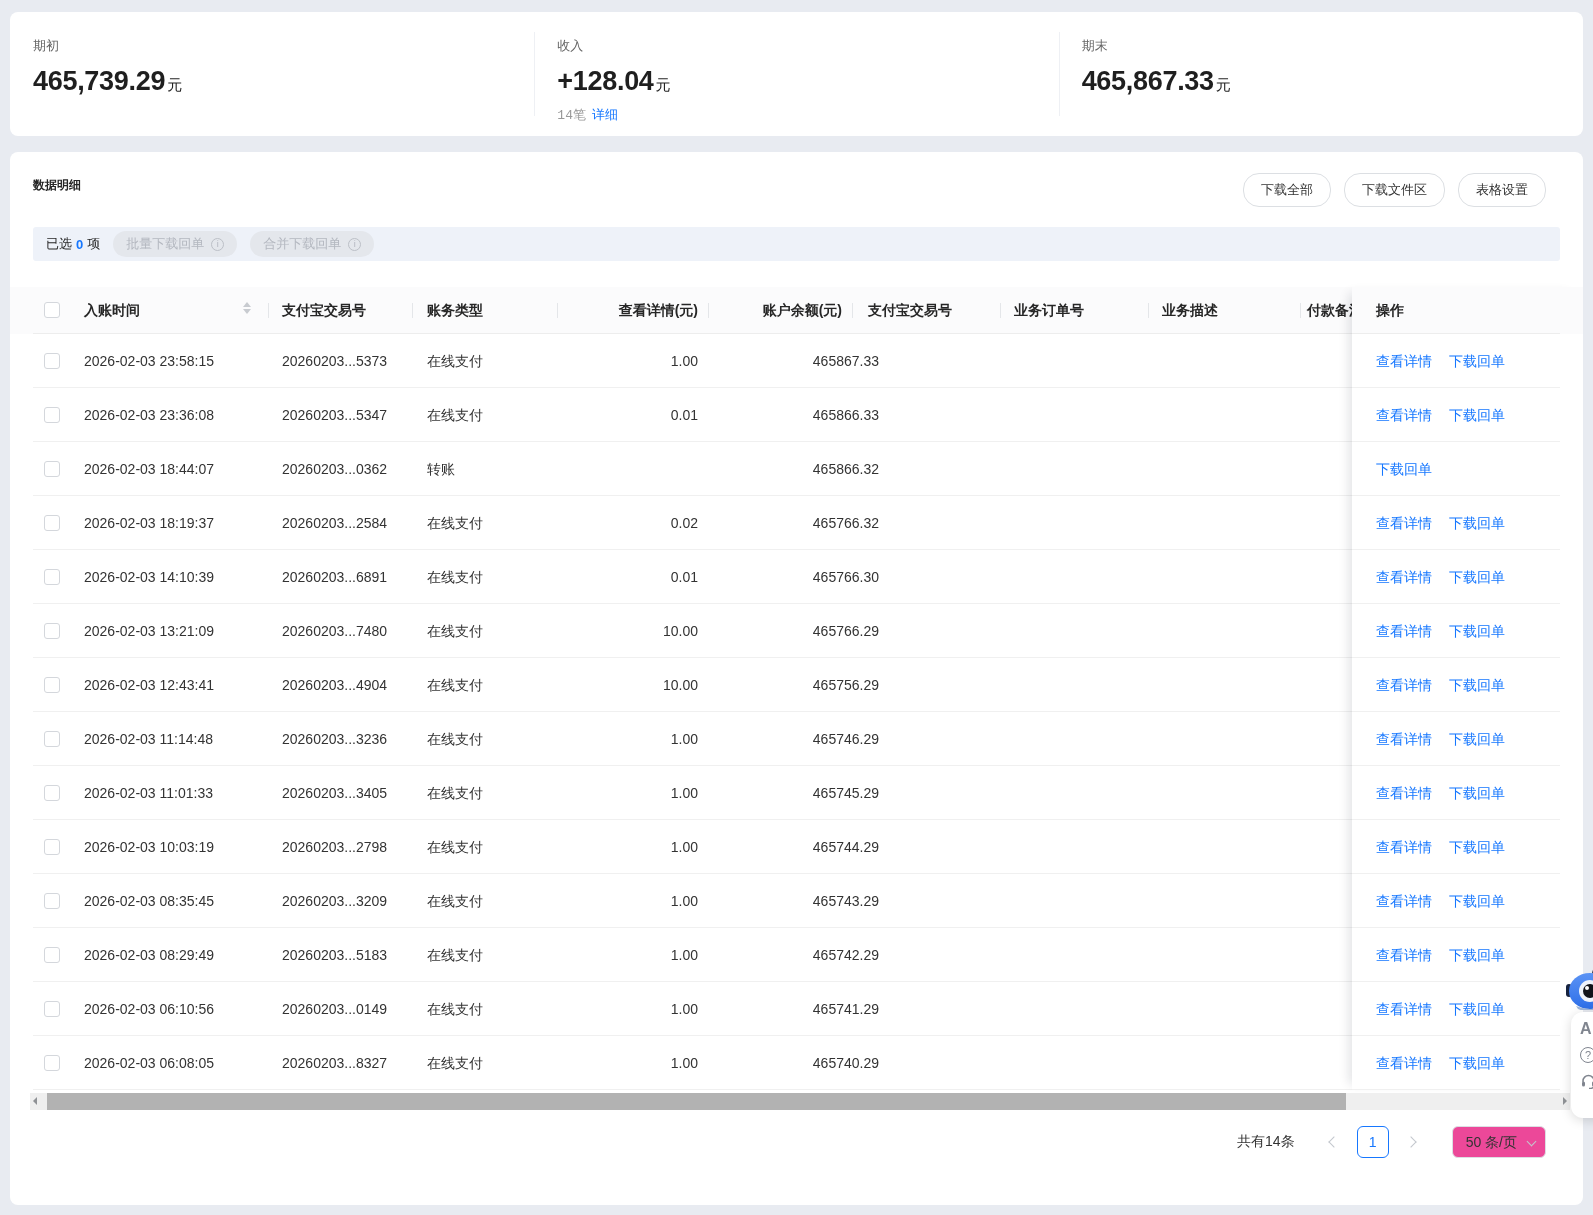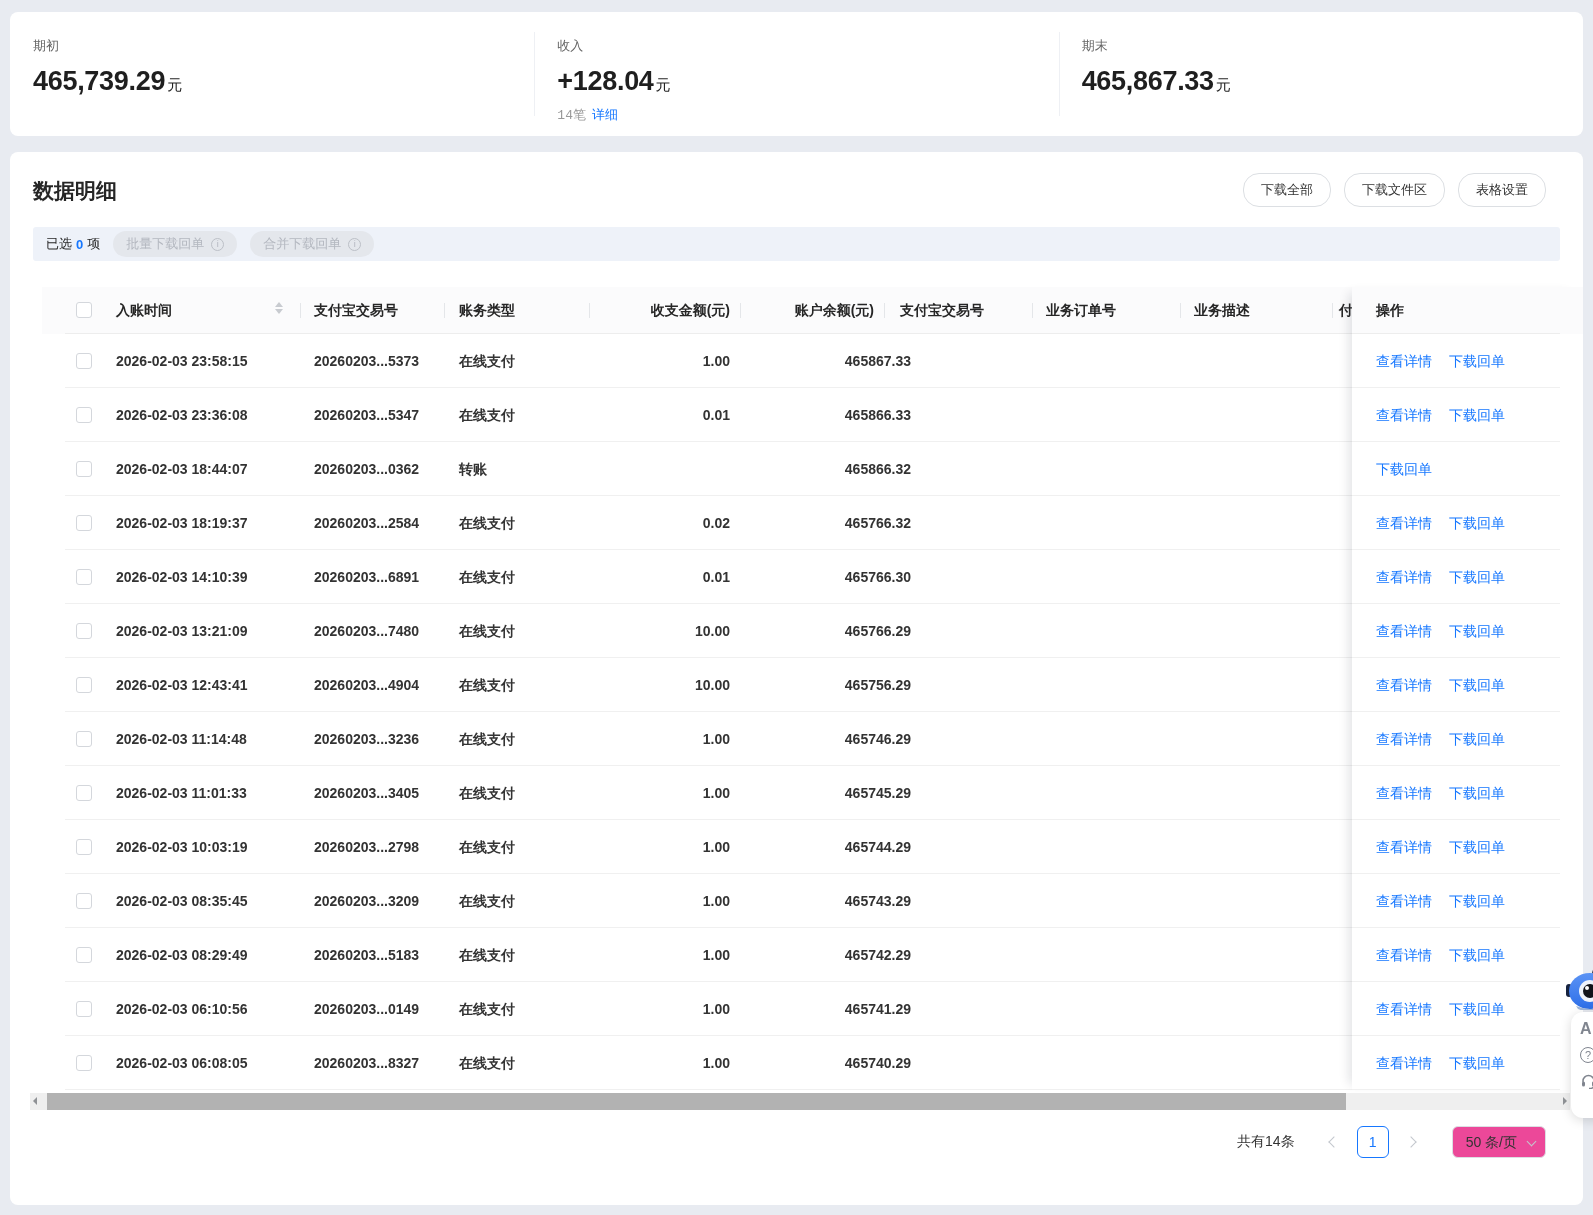--- a/index.html
+++ b/index.html
@@ -23,21 +23,21 @@
   .sum-label { font-size:13px; color:#666; }
   .sum-value { margin-top:11px; font-size:27px; font-weight:600; color:#1f1f1f; letter-spacing:-0.3px; }
   .sum-unit { font-size:15px; font-weight:400; margin-left:2px; }
   .sum-sub { margin-top:9px; font-size:13px; color:#999;font-family:Liberation Mono, monospace; }
   .sum-sub .sub-link { color:#1677ff; margin-left:6px; cursor:pointer; }
   
   .panel {
     position:absolute; left:10px; top:152px; width:1573px; height:1053px;
     background:#fff; border-radius:8px;
   }
-  .panel-title { position:absolute; left:23px; top:25px; font-size:21px; font-weight:600; color:#262626; }
+  .panel-title { position:absolute; left:23px; top:25px; font-size:12px; font-weight:600; color:#262626; }
   .panel-actions { position:absolute; right:37px; top:21px; display:flex; gap:13px; }
   .pill-btn {
     height:30px; padding:16px 17px; border:1px solid #dcdfe3; border-radius:16px;
     background:#fff; font-size:13px; color:#333; display:flex; align-items:center; cursor:pointer;
     font-family:inherit;
   }
   
   .selection-bar {
     position:absolute; left:23px; right:23px; top:75px; height:34px;
     background:#eef2f9; border-radius:3px; display:flex; align-items:center;
@@ -48,35 +48,35 @@
     margin-left:13px; height:26px; padding:0 13px; border:none; border-radius:14px;
     background:#e4e7ec; color:#b3b7bf; font-size:13px; display:flex; align-items:center; gap:7px;
     font-family:inherit; cursor:not-allowed;
   }
   .info-icon {
     width:13px; height:13px; border:1px solid #bcc0c7; border-radius:50%;
     font-size:9px; line-height:11px; text-align:center; font-style:normal; color:#b3b7bf;
     display:inline-block;
   }
   
-  .table-wrap { position:absolute; left:0; top:135px; width:1573px;padding-left:32px; }
+  .table-wrap { position:absolute; left:0; top:135px; width:1573px; }
   .t-header { position:relative; height:47px; background:#fbfbfc; }
   .t-header::after { content:""; position:absolute; left:23px; right:23px; bottom:0; height:1px; background:#ededed; }
   .t-header .hcell { position:absolute; top:0; line-height:47px; font-size:14px; font-weight:600; color:#262626; white-space:nowrap; }
   .hsep { position:absolute; top:16px; width:1px; height:15px; background:#e4e6e9; }
   .cb {
     position:absolute; left:34px; width:16px; height:16px; background:#fff;
     border:1px solid #d4d7dc; border-radius:3px; cursor:pointer; display:inline-block;
   }
   .t-header .cb { top:15px; }
   .sorter { position:absolute; left:232px; top:15px; width:10px; display:flex; flex-direction:column; align-items:center; gap:2px; cursor:pointer; }
   .caret-up { width:0; height:0; border:4px solid transparent; border-bottom:5px solid #c8cbd0; border-top:none; }
   .caret-dn { width:0; height:0; border:4px solid transparent; border-top:5px solid #c8cbd0; border-bottom:none; }
   .t-body { position:relative; }
-  .t-row { position:relative; height:54px;font-weight:bold; }
+  .t-row { position:relative; height:54px; }
   .t-row::after { content:""; position:absolute; left:23px; right:23px; bottom:0; height:1px; background:#f0f0f0; }
   .t-row .cb { top:19px; }
   .cell { position:absolute; top:0; line-height:54px; font-size:14px; color:#333; white-space:nowrap; }
   .c-time   { left:74px; }
   .c-txn    { left:272px; }
   .c-type   { left:417px; }
   .c-amount { left:538px; width:150px; text-align:right; }
   .c-balance{ left:729px; width:140px; text-align:right; }
   .c-remark { left:1297px; }
   .h-time   { left:74px; }
@@ -185,21 +185,21 @@
   <div class="table-wrap">
     <div class="t-header">
       <span class="cb"></span>
       <span class="hcell h-time">入账时间</span>
       <span class="sorter">
           <i class="caret-up"></i>
           <i class="caret-dn"></i>
         </span>
       <span class="hcell h-txn">支付宝交易号</span>
       <span class="hcell h-type">账务类型</span>
-      <span class="hcell h-amount">收支金额(元)</span>
+      <span class="hcell h-amount">查看详情(元)</span>
       <span class="hcell h-balance">账户余额(元)</span>
       <span class="hcell h-base">支付宝交易号</span>
       <span class="hcell h-order">业务订单号</span>
       <span class="hcell h-desc">业务描述</span>
       <span class="hcell h-remark">付款备注</span>
       <i class="hsep" style="left:258px"></i>
         <i class="hsep" style="left:402px"></i>
       <i class="hsep" style="left:547px"></i>
         <i class="hsep" style="left:698px"></i>
       <i class="hsep" style="left:842px"></i>

